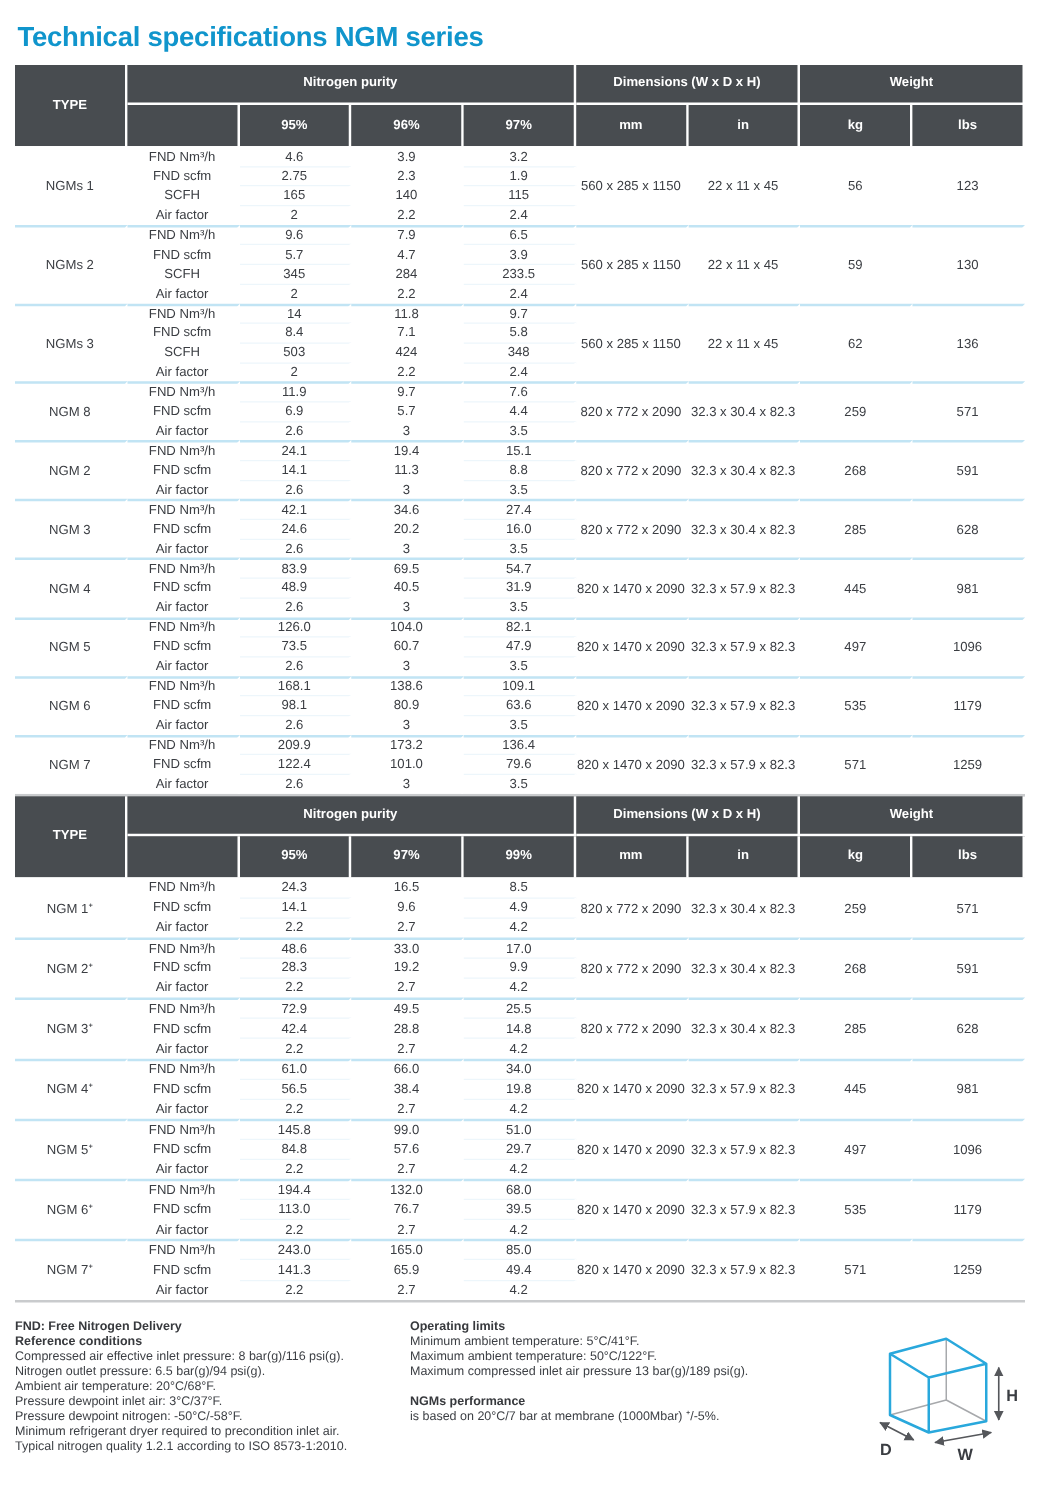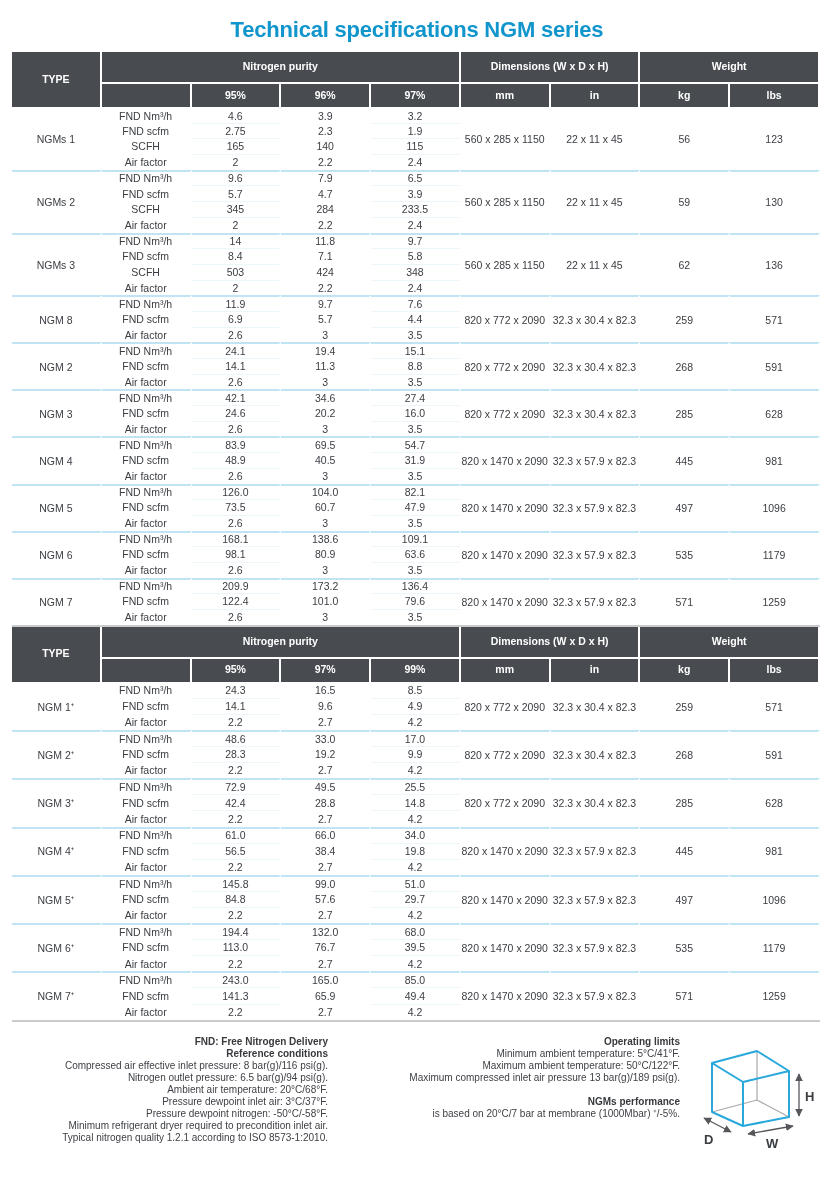--- a/index.html
+++ b/index.html
@@ -1,45 +1,45 @@
 <!DOCTYPE html>
 <html><head>
 <meta charset="utf-8">
 <style>
   html,body{margin:0;padding:0;background:#ffffff;}
   .page{position:relative;width:832px;height:1200px;box-sizing:border-box;padding:0 12px;
         font-family:"Liberation Sans",sans-serif;color:#3a3d42;overflow:hidden;background:#fff;}
-  .sect{font-size:22px;font-weight:bold;color:#1095cc;margin:0 0 0 2px;padding:17px 0 9px 0;letter-spacing:-0.2px;text-align:center;}
+  .sect{font-size:22px;font-weight:bold;color:#1095cc;margin:0 0 0 2px;padding:17px 0 9px 0;letter-spacing:-0.2px;}
   .sect.second{padding-top:16px;}
 
   .tblwrap{border-bottom:2px solid #c9cbcd;}
   table.spec{width:100%;border-collapse:separate;border-spacing:0;table-layout:fixed;}
   table.spec th{background:#484c50;color:#ffffff;font-weight:bold;font-size:10.5px;
                 border-right:2px solid #fff;padding:0;text-align:center;vertical-align:middle;line-height:1.1;}
   table.spec thead tr.h1 th{height:30px;}
-  table.spec thead tr.h2 th{height:23px;}
+  table.spec thead tr.h2 th{height:33px;}
   table.spec thead th.grp{border-bottom:2px solid #fff;}
   table.spec th.thtype{border-bottom:none;}
 
   table.spec td{font-size:10.5px;line-height:1;padding:0;text-align:center;vertical-align:middle;
                 background:#ffffff;color:#3a3d42;border-right:2px solid #fff;}
   .t1 tbody tr{height:15.7px;}
   .t2 tbody tr{height:16.1px;}
   td.lbl,td.cy{background:#60c4e6;}
   td.type{text-align:left;padding-left:17px;background:#fff;}
   td.mrg{font-size:10px;}
   tbody td{border-top:1px solid #edf6fb;}
   tbody td.lbl,tbody td.cy{border-top:1.5px solid #ffffff;}
   tbody tr.gs td{border-top:2px solid #c1e4f4;}
   tbody tr.gs.first td{border-top:2px solid #ffffff;}
 
   .footer{display:flex;margin-top:14px;align-items:flex-start;}
   .fcol1{width:316px;}
   .fcol2{width:352px;}
-  .fl{font-size:10px;line-height:12px;min-height:12px;color:#3c3f44;text-align:right;}
+  .fl{font-size:10px;line-height:12px;min-height:12px;color:#3c3f44;}
   .fl.b{font-weight:bold;color:#37393d;}
   .cubebox{flex:1;display:flex;justify-content:flex-end;padding-right:2px;margin-top:2px;}
   .cubebox svg{display:block;}
   .cube-label{font-family:"Liberation Sans",sans-serif;font-weight:bold;font-size:13px;fill:#3a3d42;}
 </style>
 </head>
 <body>
 
 <div class="page">
 

